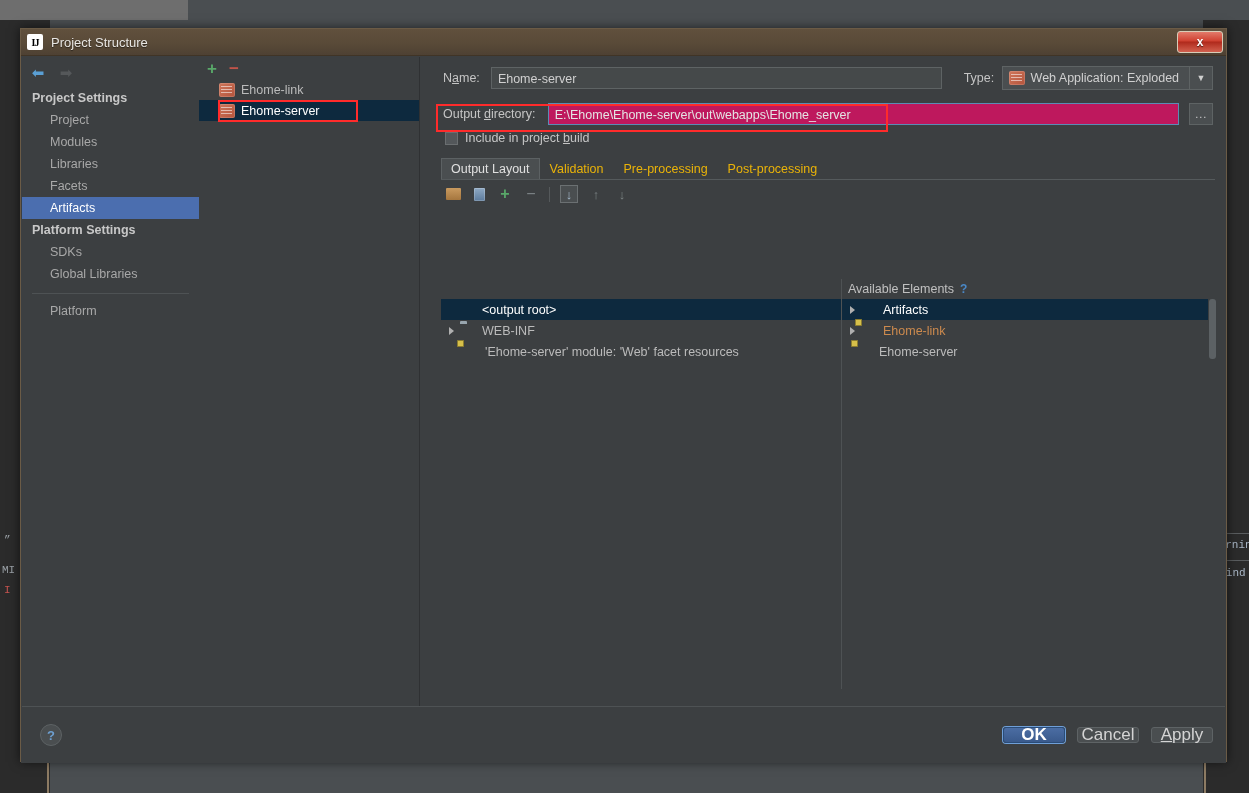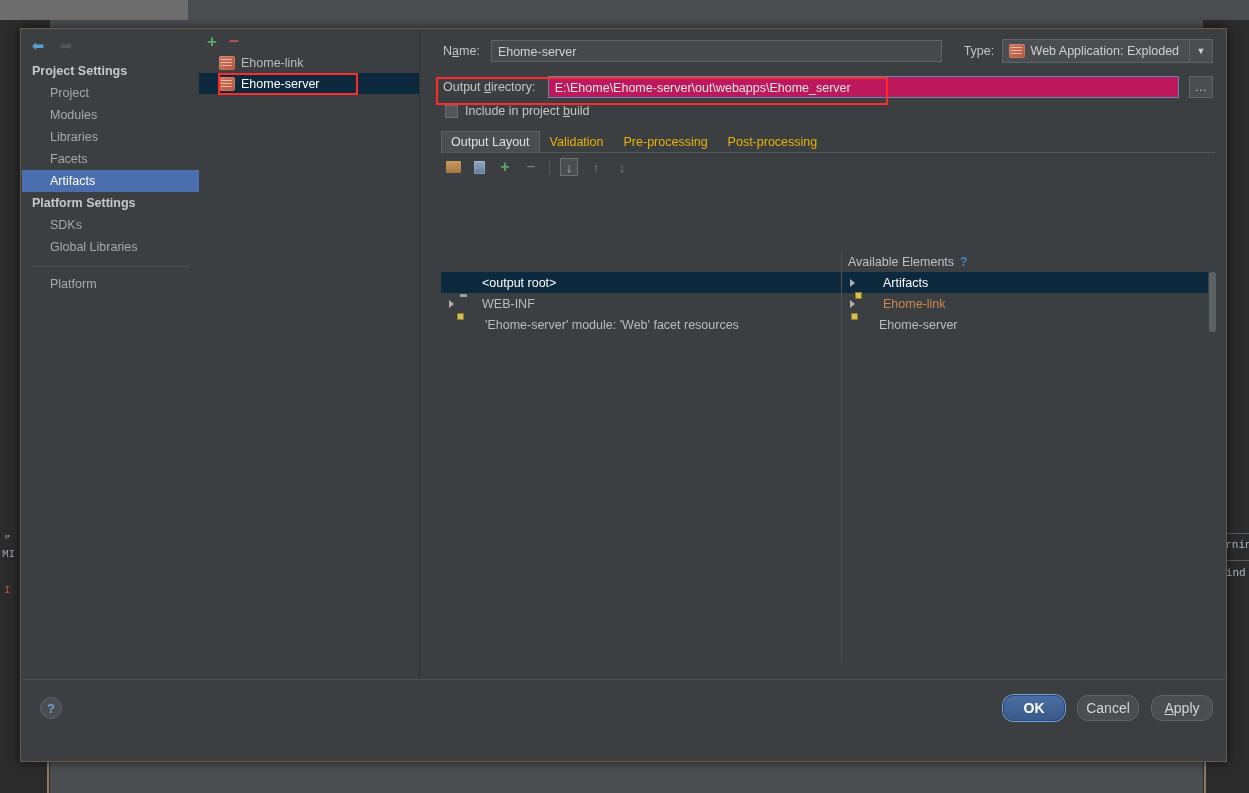--- a/index.html
+++ b/index.html
@@ -567,27 +567,27 @@
     display: flex;
     align-items: center;
     justify-content: center;
     margin-left: 18px;
     box-sizing: border-box;
     cursor: pointer;
   }
   .footer-spacer { flex: 1; }
   .btn {
     min-width: 62px;
-    height: 26px;
+    height: 16px;
     margin-right: 12px;
     background: #4a4e50;
     border: 1px solid #5e6365;
-    border-radius: 11px;
+    border-radius: 3px;
     color: #d4d4d4;
-    font-size: 14px;
+    font-size: 17px;
     display: flex;
     align-items: center;
     justify-content: center;
     box-sizing: border-box;
     cursor: pointer;
     font-family: "Liberation Sans", sans-serif;
   }
   .btn.primary {
     background: linear-gradient(to bottom, #4b6da3 0%, #3a5a8c 100%);
     border: 1px solid #2a4c78;
@@ -597,34 +597,39 @@
   }
   .btn u { text-decoration: underline; }
 </style>
 </head>
 <body>
 
 <div id="bg-root">
   <div class="bg-topbar"></div>
   <div class="bg-left-strip"></div>
   <div class="bg-left-text" style="left:4px; top:534px;">”</div>
-  <div class="bg-left-text" style="left:2px; top:548px;">MI</div>
+  <div class="bg-left-text" style="left:2px; top:564px;">MI</div>
   <div class="bg-left-text red" style="left:4px; top:584px;">I</div>
   <div class="bg-vline" style="left:47px; top:520px; height:273px;"></div>
 
   <div class="bg-right-strip"></div>
   <div class="bg-vline" style="left:1204px; top:520px; height:273px;"></div>
   <div class="bg-hline" style="left:1210px; top:533px; width:39px;"></div>
   <div class="bg-right-text" style="left:1212px; top:539px;">warnin</div>
   <div class="bg-hline" style="left:1210px; top:560px; width:39px;"></div>
   <div class="bg-right-text" style="left:1206px; top:567px;">t find</div>
 </div>
 
 <div id="dialog">
 
+  <div class="titlebar">
+    <div class="title-icon">IJ</div>
+    <div class="title-text">Project Structure</div>
+    <div class="title-close">x</div>
+  </div>
 
   <div class="dialog-body">
 
     <div class="sidebar">
       <div class="nav-arrows">
         <div class="nav-arrow active">⬅</div>
         <div class="nav-arrow disabled">➡</div>
       </div>
 
       <div class="nav-group">Project Settings</div>

